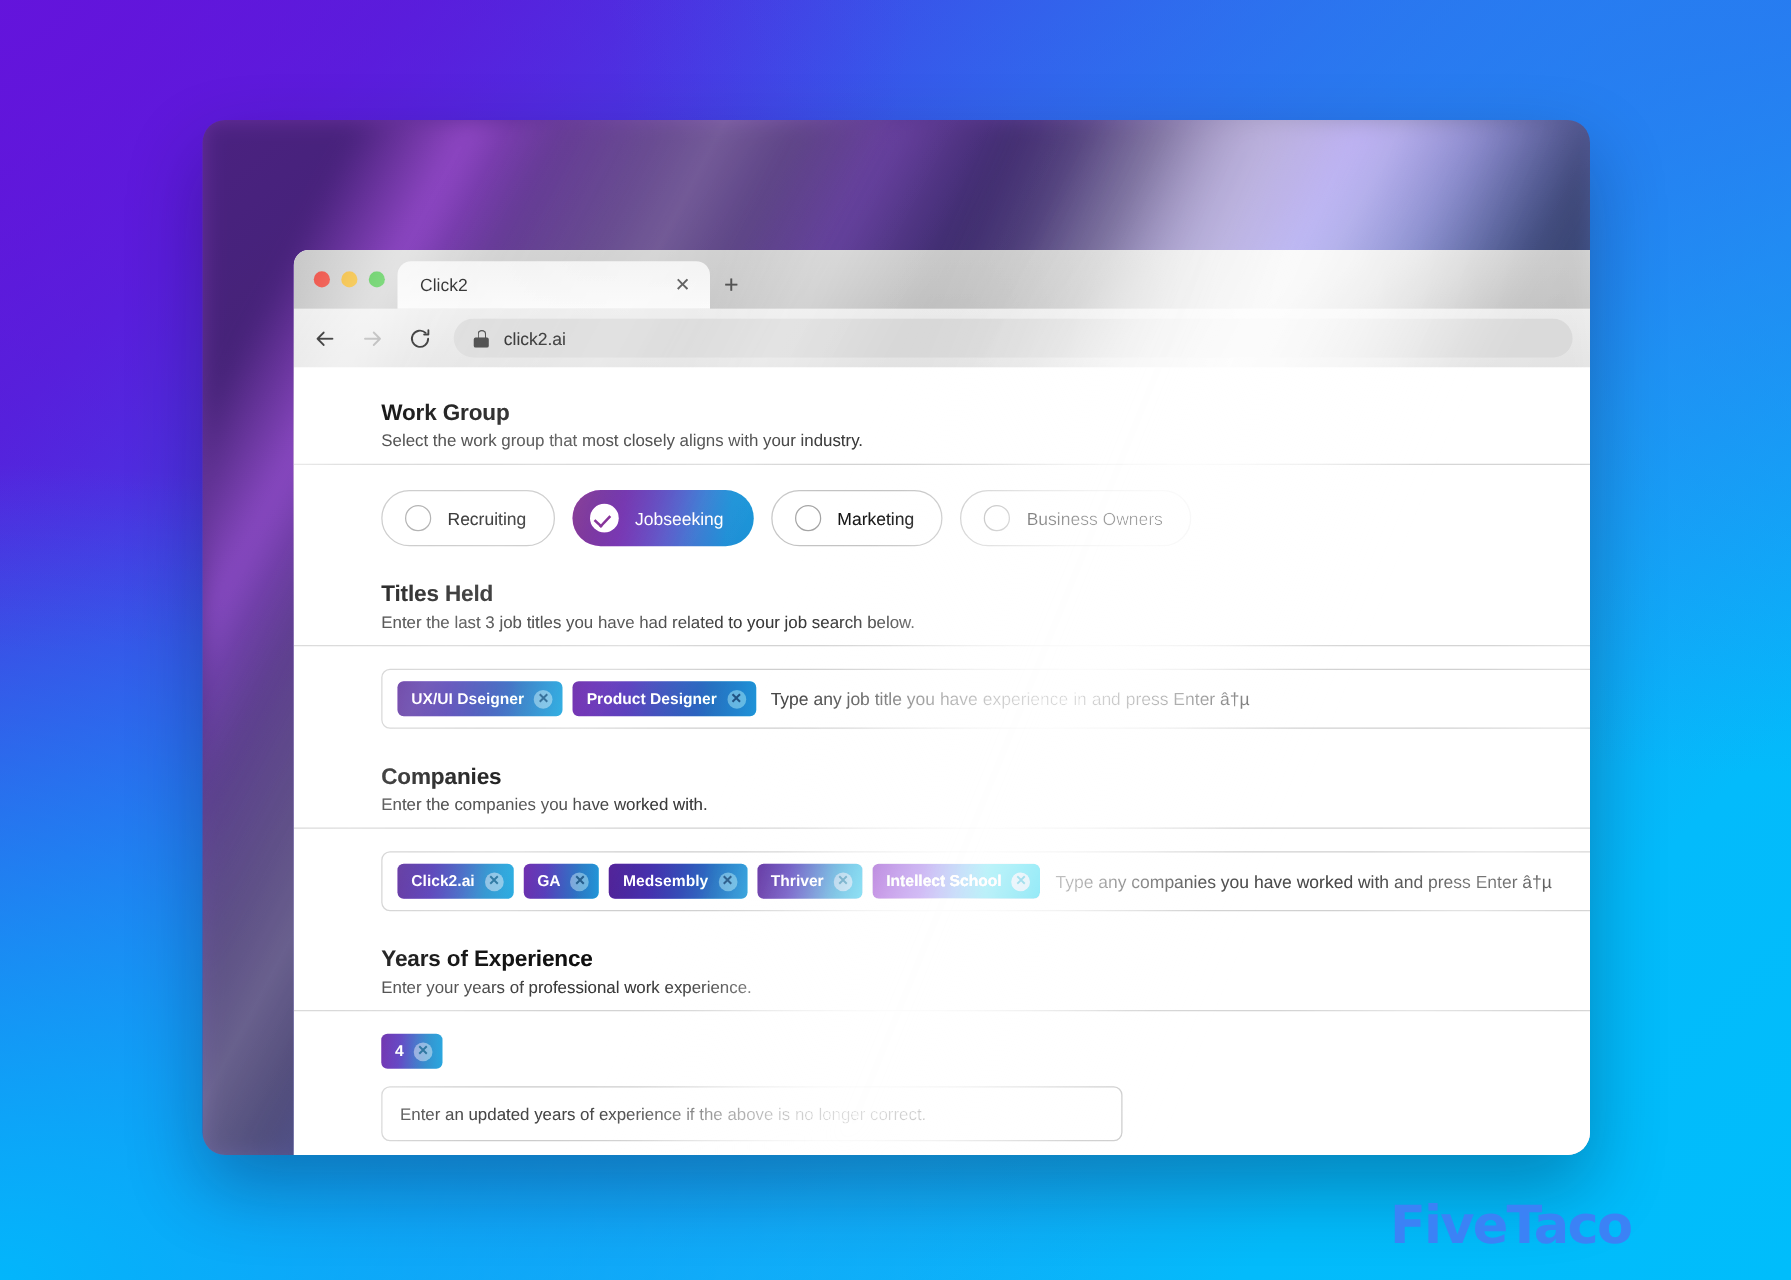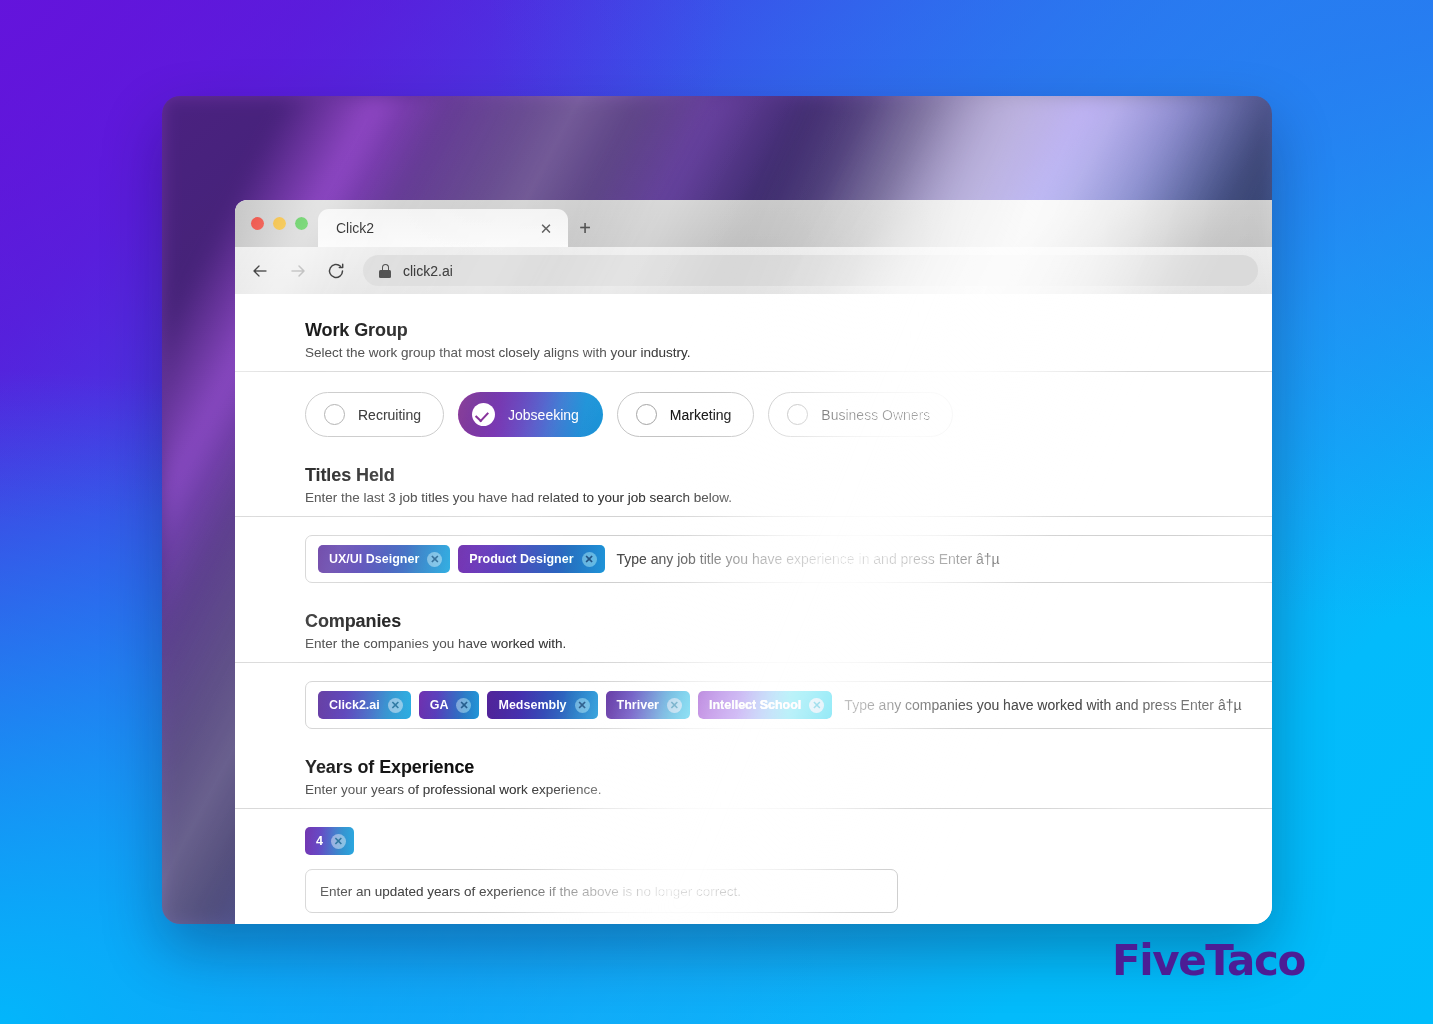--- a/index.html
+++ b/index.html
@@ -351,24 +351,24 @@
         rgba(255,255,255,.50) 58%,
         rgba(255,255,255,.22) 64%,
         rgba(255,255,255,0) 72%);
     filter: blur(26px);
   }
 
   
   .brand {
     position: absolute;
     right: 128px;
-    bottom: 39px;
+    bottom: 20px;
     font-size: 42px;
     font-weight: bold;
-    color: #4c1d95;
+    color: #3b82f6;
     letter-spacing: -1.4px;
     font-family: "DejaVu Sans", sans-serif;
   }
 </style>
 </head>
 <body>
 
 <div class="bg-tint-tl"></div>
 <div class="bg-tint-tr"></div>
 <div class="bg-tint-bl"></div>

